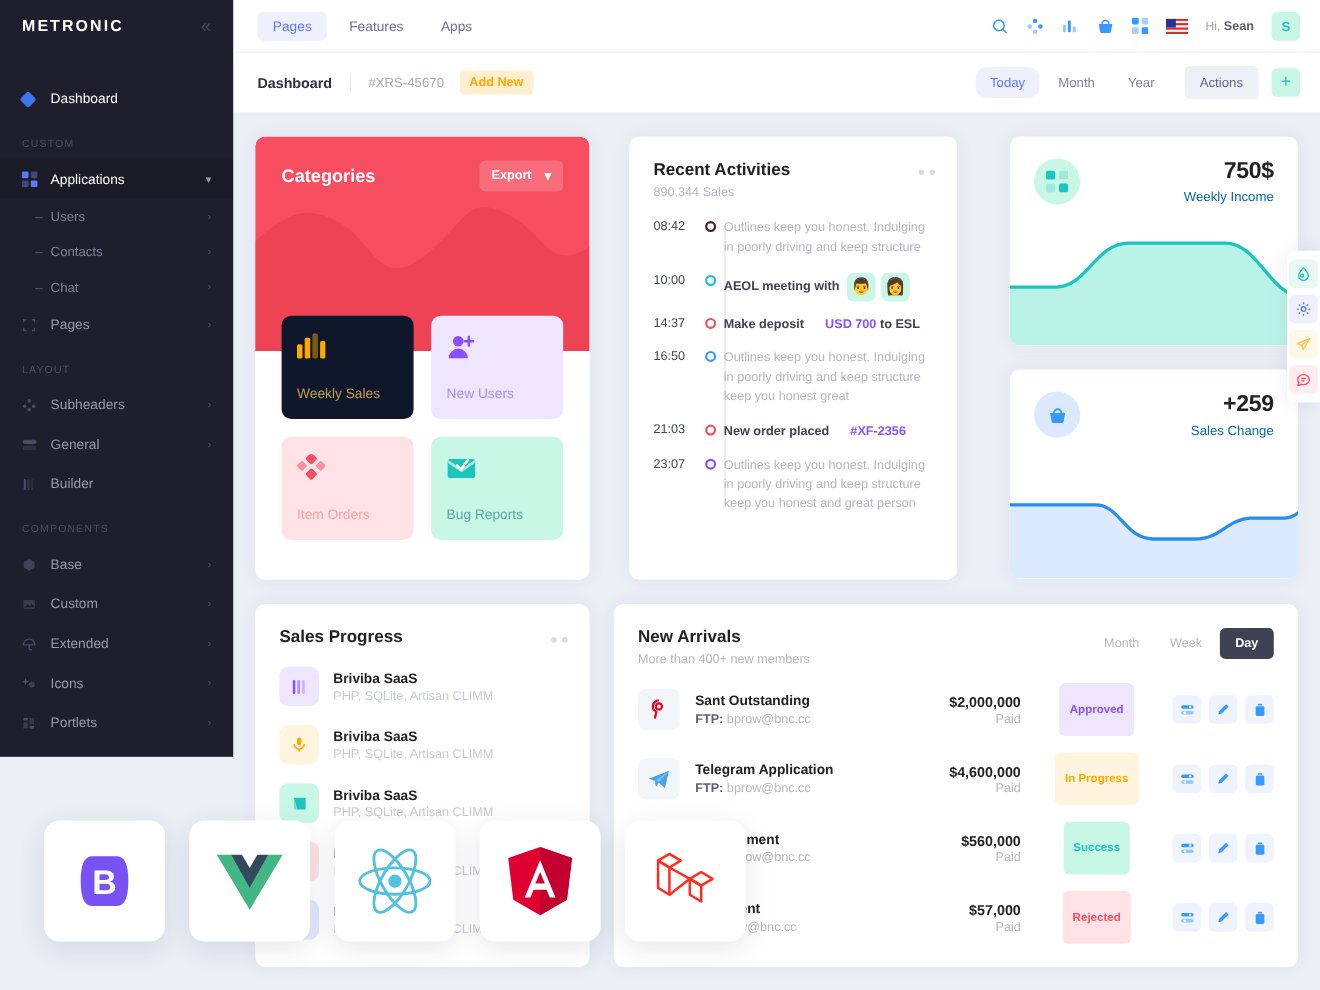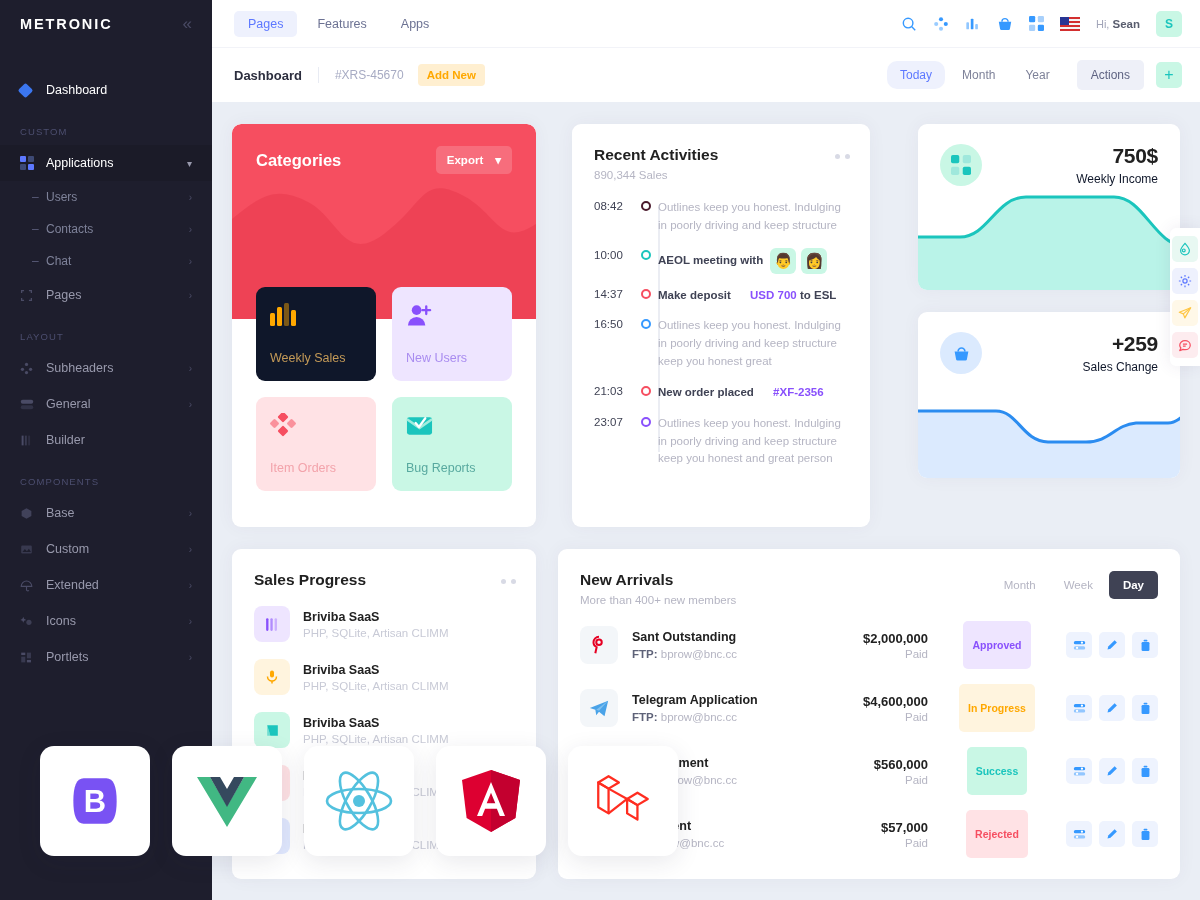--- a/index.html
+++ b/index.html
@@ -6,21 +6,21 @@
   html, body {
     width: 1200px; height: 900px;
     font-family: "Liberation Sans", sans-serif;
     background: #eaeef5;
     overflow: hidden;
   }
   .app { position: relative; width: 1200px; height: 900px; display: flex; }
 
   
   .sidebar {
-    width: 212px; height: 900px; background: #1e1e2d;
+    width: 212px; height: 688px; background: #1e1e2d;
     flex: 0 0 212px; position: relative; z-index: 5;
     display: flex; flex-direction: column; justify-content: flex-end;
   }
   .brand {
     height: 47px; display: flex; align-items: center;
     justify-content: space-between; padding: 0 20px;
   }
   .brand-name {
     color: #fff; font-size: 14.5px; font-weight: 700; letter-spacing: 1.9px;
   }
@@ -155,29 +155,29 @@
   .tl-text.strong { color: #3f4254; font-weight: 600; }
   .tl-text .hl { color: #8950fc; font-weight: 600; margin-left: 16px; }
   .avgroup { display:inline-flex; gap:5px; vertical-align: middle; margin-left: 4px;}
   .avgroup span {
     width: 26px; height: 26px; border-radius: 6px; background:#c9f7e5;
     display:flex;align-items:center;justify-content:center; font-size: 15px;
   }
 
   
   .stat-col { display:flex; flex-direction: column; gap: 22px; flex: 1; min-width:0; }
-  .stat-card { height: 166px; position: relative; overflow: hidden; margin-left: 12px; }
+  .stat-card { height: 190px; position: relative; overflow: hidden; margin-left: 12px; }
   .stat-head { display:flex; align-items:flex-start; padding: 20px 22px 0 22px; }
   .stat-ico {
     width: 42px; height: 42px; border-radius: 50%;
     display:flex;align-items:center;justify-content:center;
   }
   .stat-vals { margin-left:auto; text-align: right; }
   .stat-num { font-size: 21px; font-weight: 700; color: #212121; letter-spacing:-.3px;}
-  .stat-lbl { font-size: 12px; color: #0f172a; margin-top: 4px; }
+  .stat-lbl { font-size: 12px; color: #0369a1; margin-top: 4px; }
   .stat-chart { position:absolute; left:0; right:0; bottom:0; height: 115px; }
 
   
   .row2 { display: flex; gap: 22px; }
   .sales-card { width: 304px; height: 330px; padding: 22px 22px 0 22px; position:relative; overflow:hidden; }
   .sp-row { display:flex; align-items:center; gap: 13px; margin-top: 17px; }
   .sp-ico { width: 36px; height: 36px; border-radius: 8px; display:flex;align-items:center;justify-content:center; flex:0 0 36px;}
   .sp-name { font-size: 12.5px; font-weight: 700; color:#212121; }
   .sp-desc { font-size: 11.5px; color:#c8cad6; margin-top:3px; }
 

